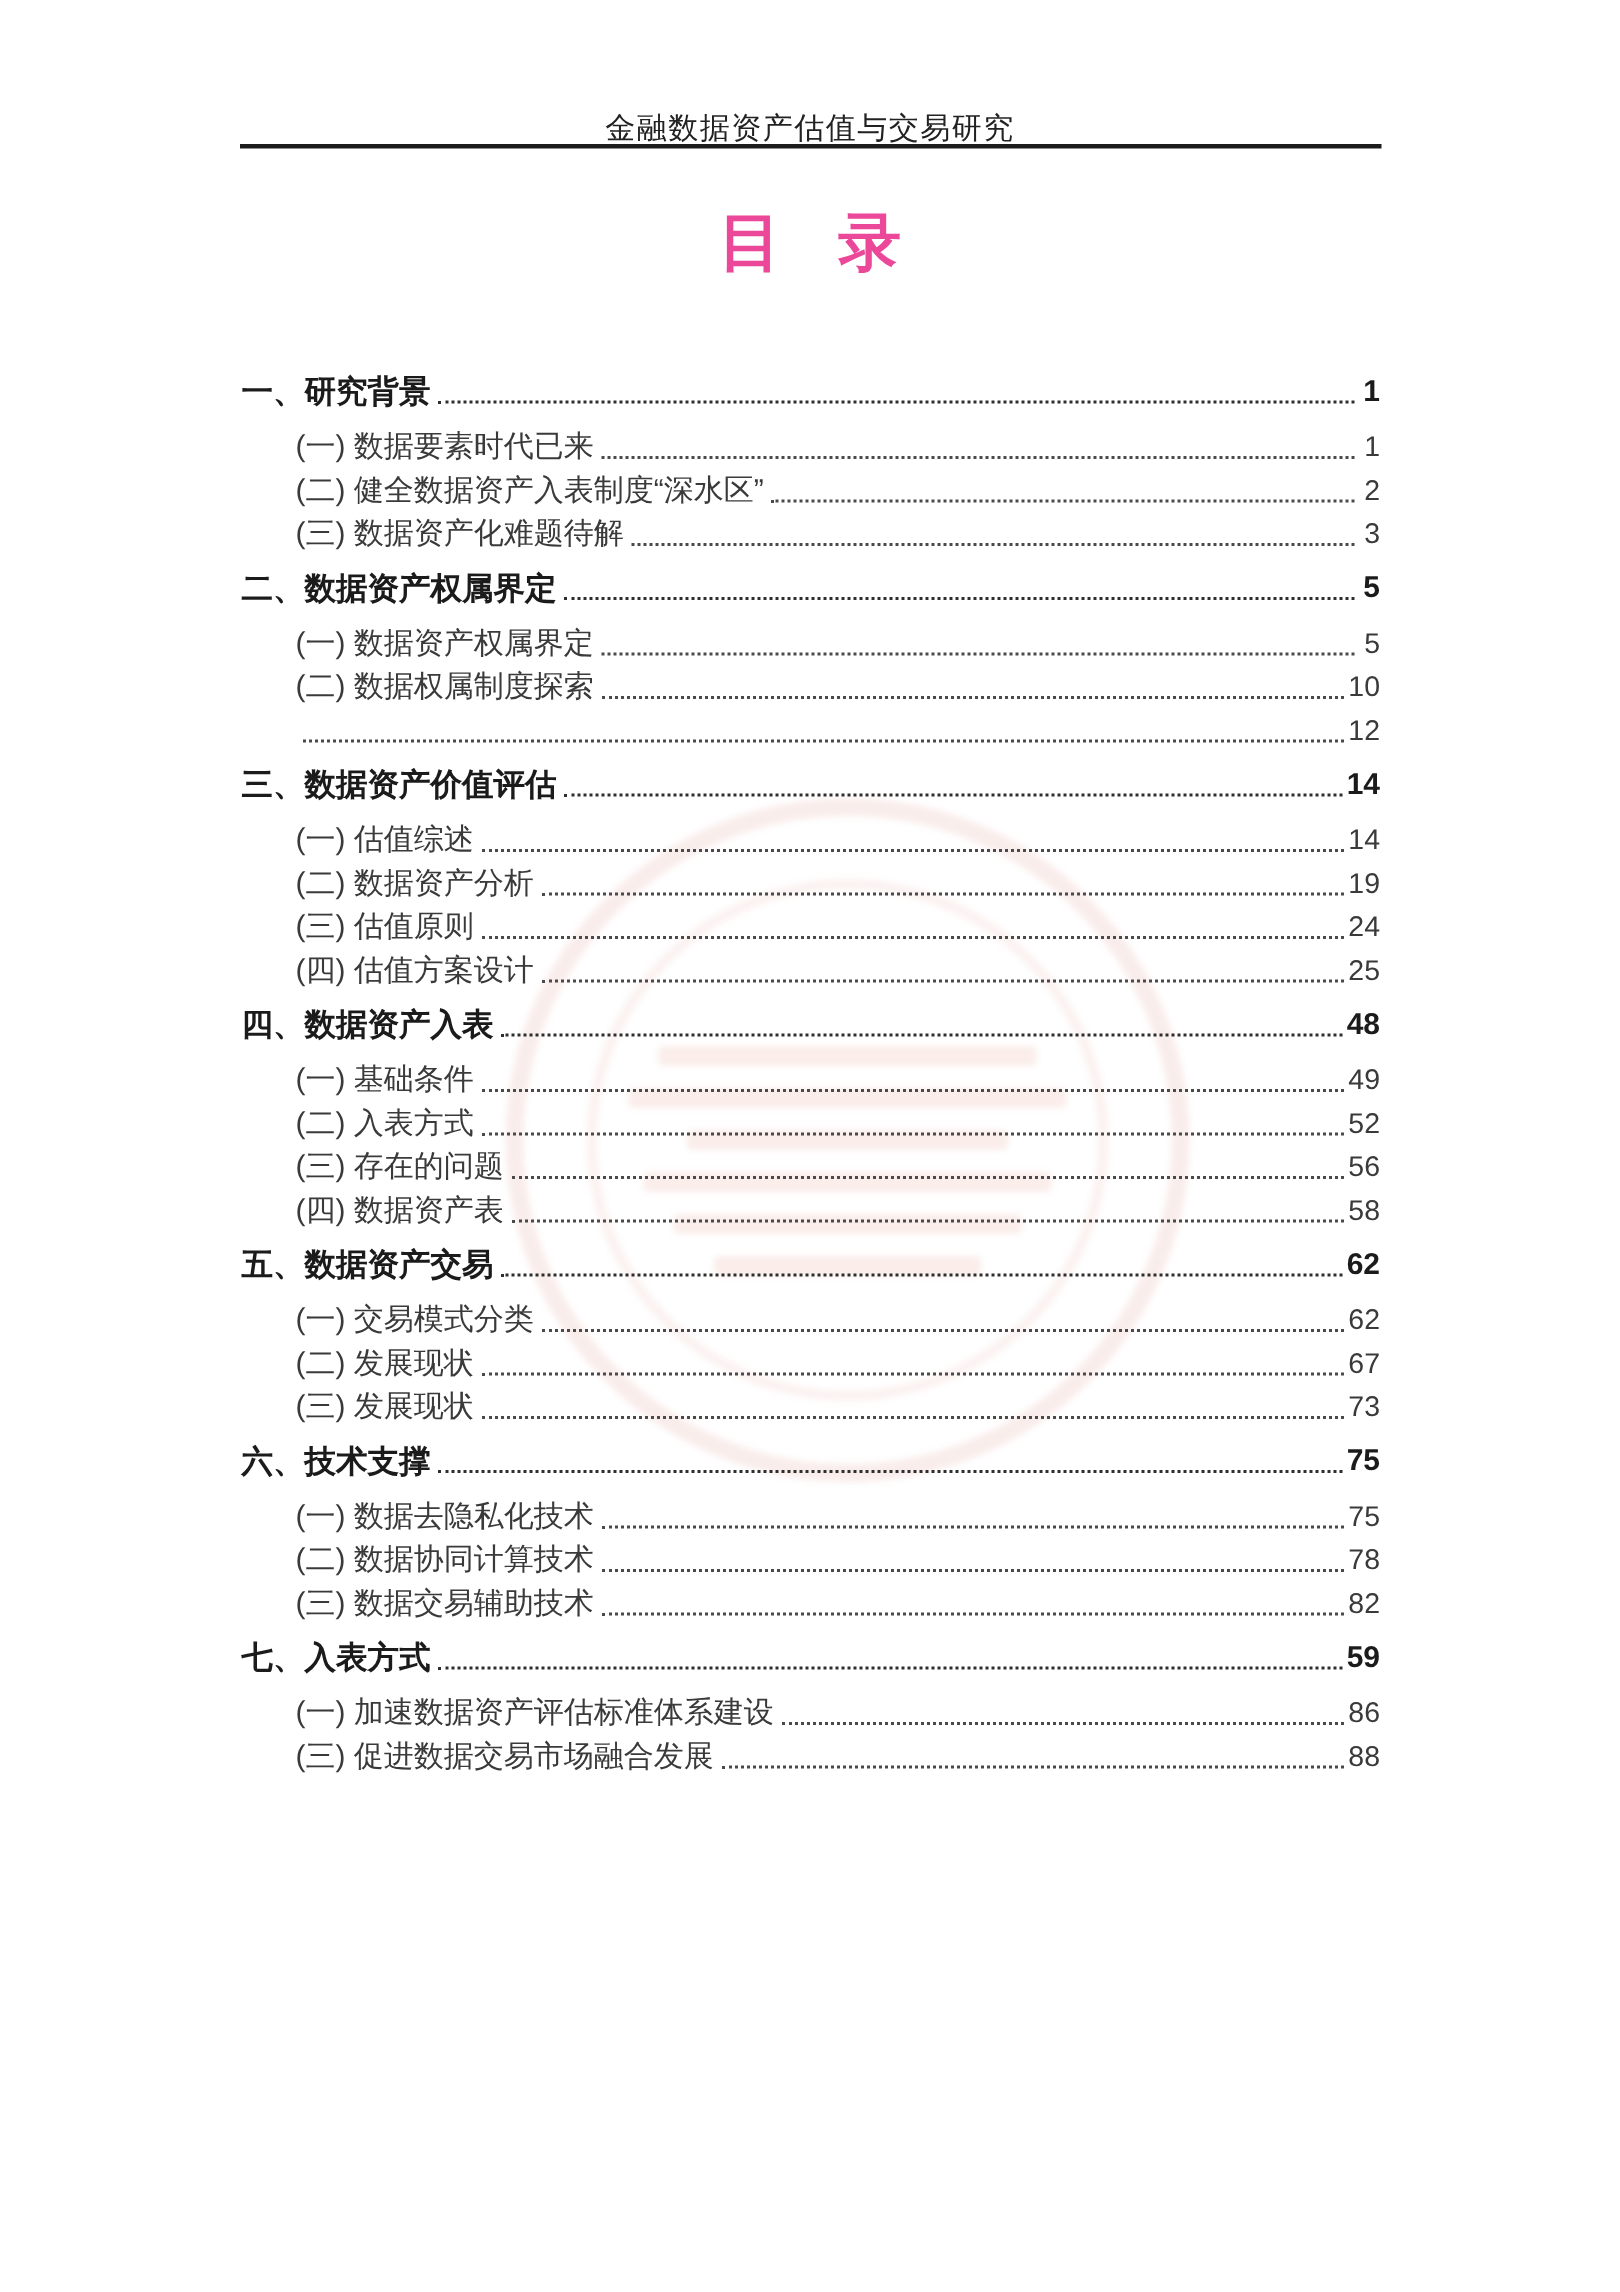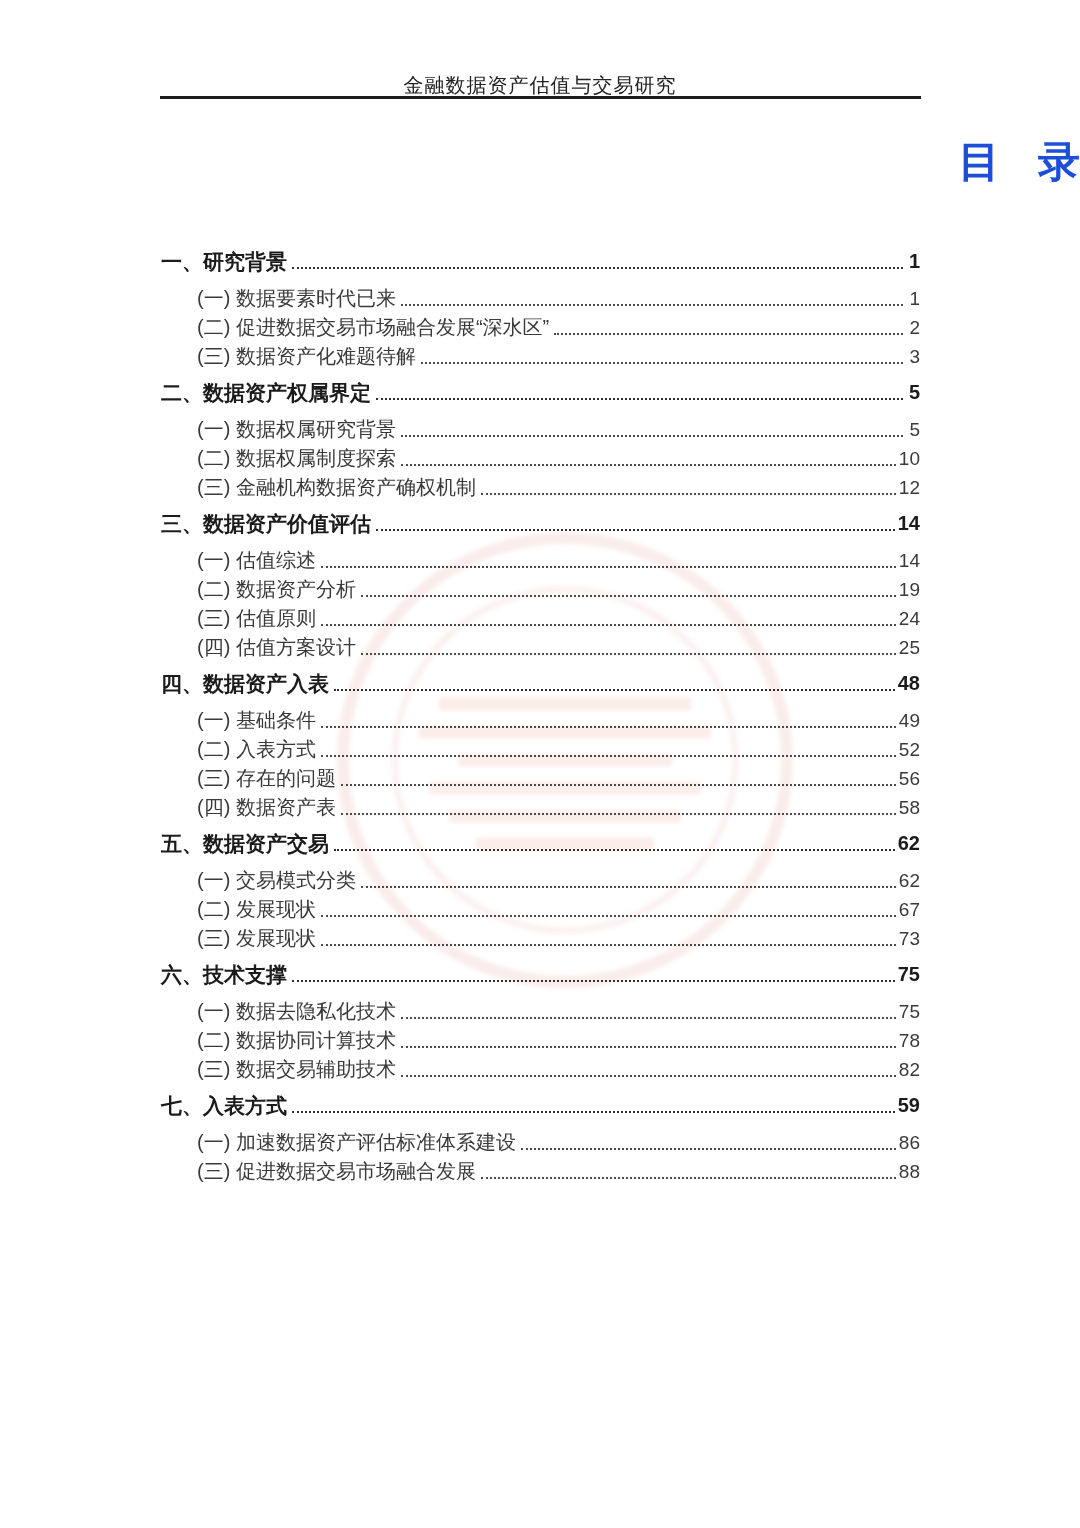--- a/index.html
+++ b/index.html
@@ -21,22 +21,22 @@
     letter-spacing:1px;
     z-index:2;
   }
   .header-rule{
     position:absolute;left:160px;right:159px;top:96px;
     height:3px;background:#1c1c1c;z-index:2;
   }
   
   .page-title{
     position:absolute;left:0;top:134px;width:100%;
-    text-align:right;
-    font-size:42px;font-weight:700;color:#1d4ed8;
+    text-align:center;
+    font-size:42px;font-weight:700;color:#ec4899;
     word-spacing:26px;
     z-index:2;
   }
   
   .watermark{
     position:absolute;left:565px;top:760px;
     transform:translate(-50%,-50%);
     width:456px;height:456px;
     filter:blur(2px);
     z-index:1;pointer-events:none;
@@ -121,49 +121,48 @@
         <span class="label">一、研究背景</span>
         <span class="leader"></span>
         <span class="pagenum">1</span>
       </div>
       <div class="row item">
         <span class="label">(一) 数据要素时代已来</span>
         <span class="leader"></span>
         <span class="pagenum">1</span>
       </div>
       <div class="row item">
-        <span class="label">(二) 促进数据交易市场融合发展“深水区”</span>
+        <span class="label">(二) 健全数据资产入表制度“深水区”</span>
         <span class="leader"></span>
         <span class="pagenum">2</span>
       </div>
       <div class="row item">
         <span class="label">(三) 数据资产化难题待解</span>
         <span class="leader"></span>
         <span class="pagenum">3</span>
       </div>
     </section>
 
     <section class="toc-section">
       <div class="row heading">
         <span class="label">二、数据资产权属界定</span>
         <span class="leader"></span>
         <span class="pagenum">5</span>
       </div>
       <div class="row item">
-        <span class="label">(一) 数据权属研究背景</span>
+        <span class="label">(一) 数据资产权属界定</span>
         <span class="leader"></span>
         <span class="pagenum">5</span>
       </div>
       <div class="row item">
         <span class="label">(二) 数据权属制度探索</span>
         <span class="leader"></span>
         <span class="pagenum">10</span>
       </div>
       <div class="row item">
-        <span class="label">(三) 金融机构数据资产确权机制</span>
         <span class="leader"></span>
         <span class="pagenum">12</span>
       </div>
     </section>
 
     <section class="toc-section">
       <div class="row heading">
         <span class="label">三、数据资产价值评估</span>
         <span class="leader"></span>
         <span class="pagenum">14</span>

